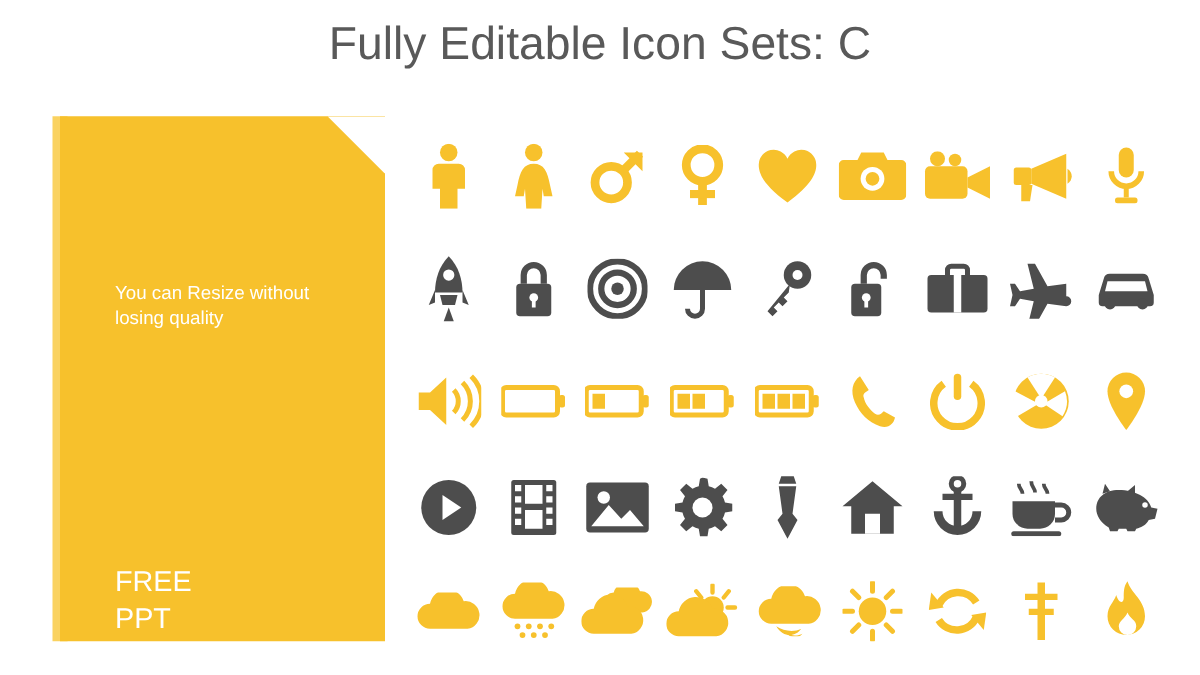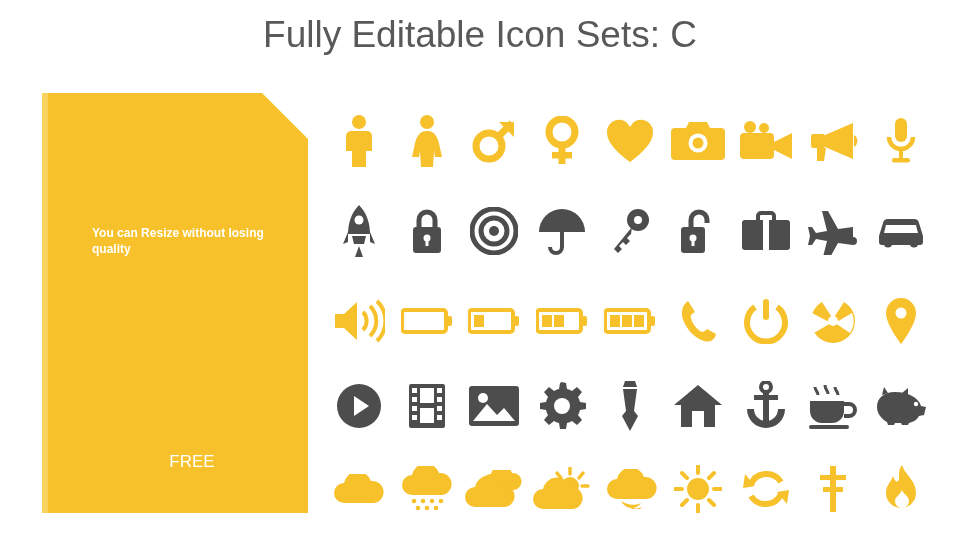--- a/index.html
+++ b/index.html
@@ -66,38 +66,36 @@
     clip-path: polygon(100% 0, 0 0, 100% 100%);
   }
   .panel-text {
     position: absolute;
     left: 62px;
     top: 132px;
     width: 190px;
   }
   .panel-text p {
     margin: 0 0 22px 0;
-    font-size: 12px;
+    font-size: 15px;
     line-height: 1.35;
     color: #ffffff;
-    font-weight: bold;
   }
   .free-block {
     position: absolute;
     left: 62px;
     top: 358px;
     width: 200px;
   }
   .free-block .big {
-    font-size: 17px;
+    font-size: 23px;
     line-height: 1.25;
     color: #ffffff;
     font-weight: normal;
     margin: 0;
-    text-align: center;
   }
   
   .icon-grid {
     position: absolute;
     left: 325px;
     top: 108px;
     width: 610px;
     height: 400px;
   }
   .icon-row {
@@ -136,20 +134,21 @@
     <div class="panel-main">
       <div class="panel-fold"></div>
     </div>
 
     <div class="panel-text">
       <p>You can Resize without losing quality</p>
     </div>
 
     <div class="free-block">
       <p class="big">FREE</p>
+      <p class="big">PPT</p>
     </div>
 
   </div>
 
   <div class="icon-grid">
 
     <div class="icon-row r0">
 
       <div class="icon-cell">
         <svg width="36" height="52" viewBox="0 0 36 52">

